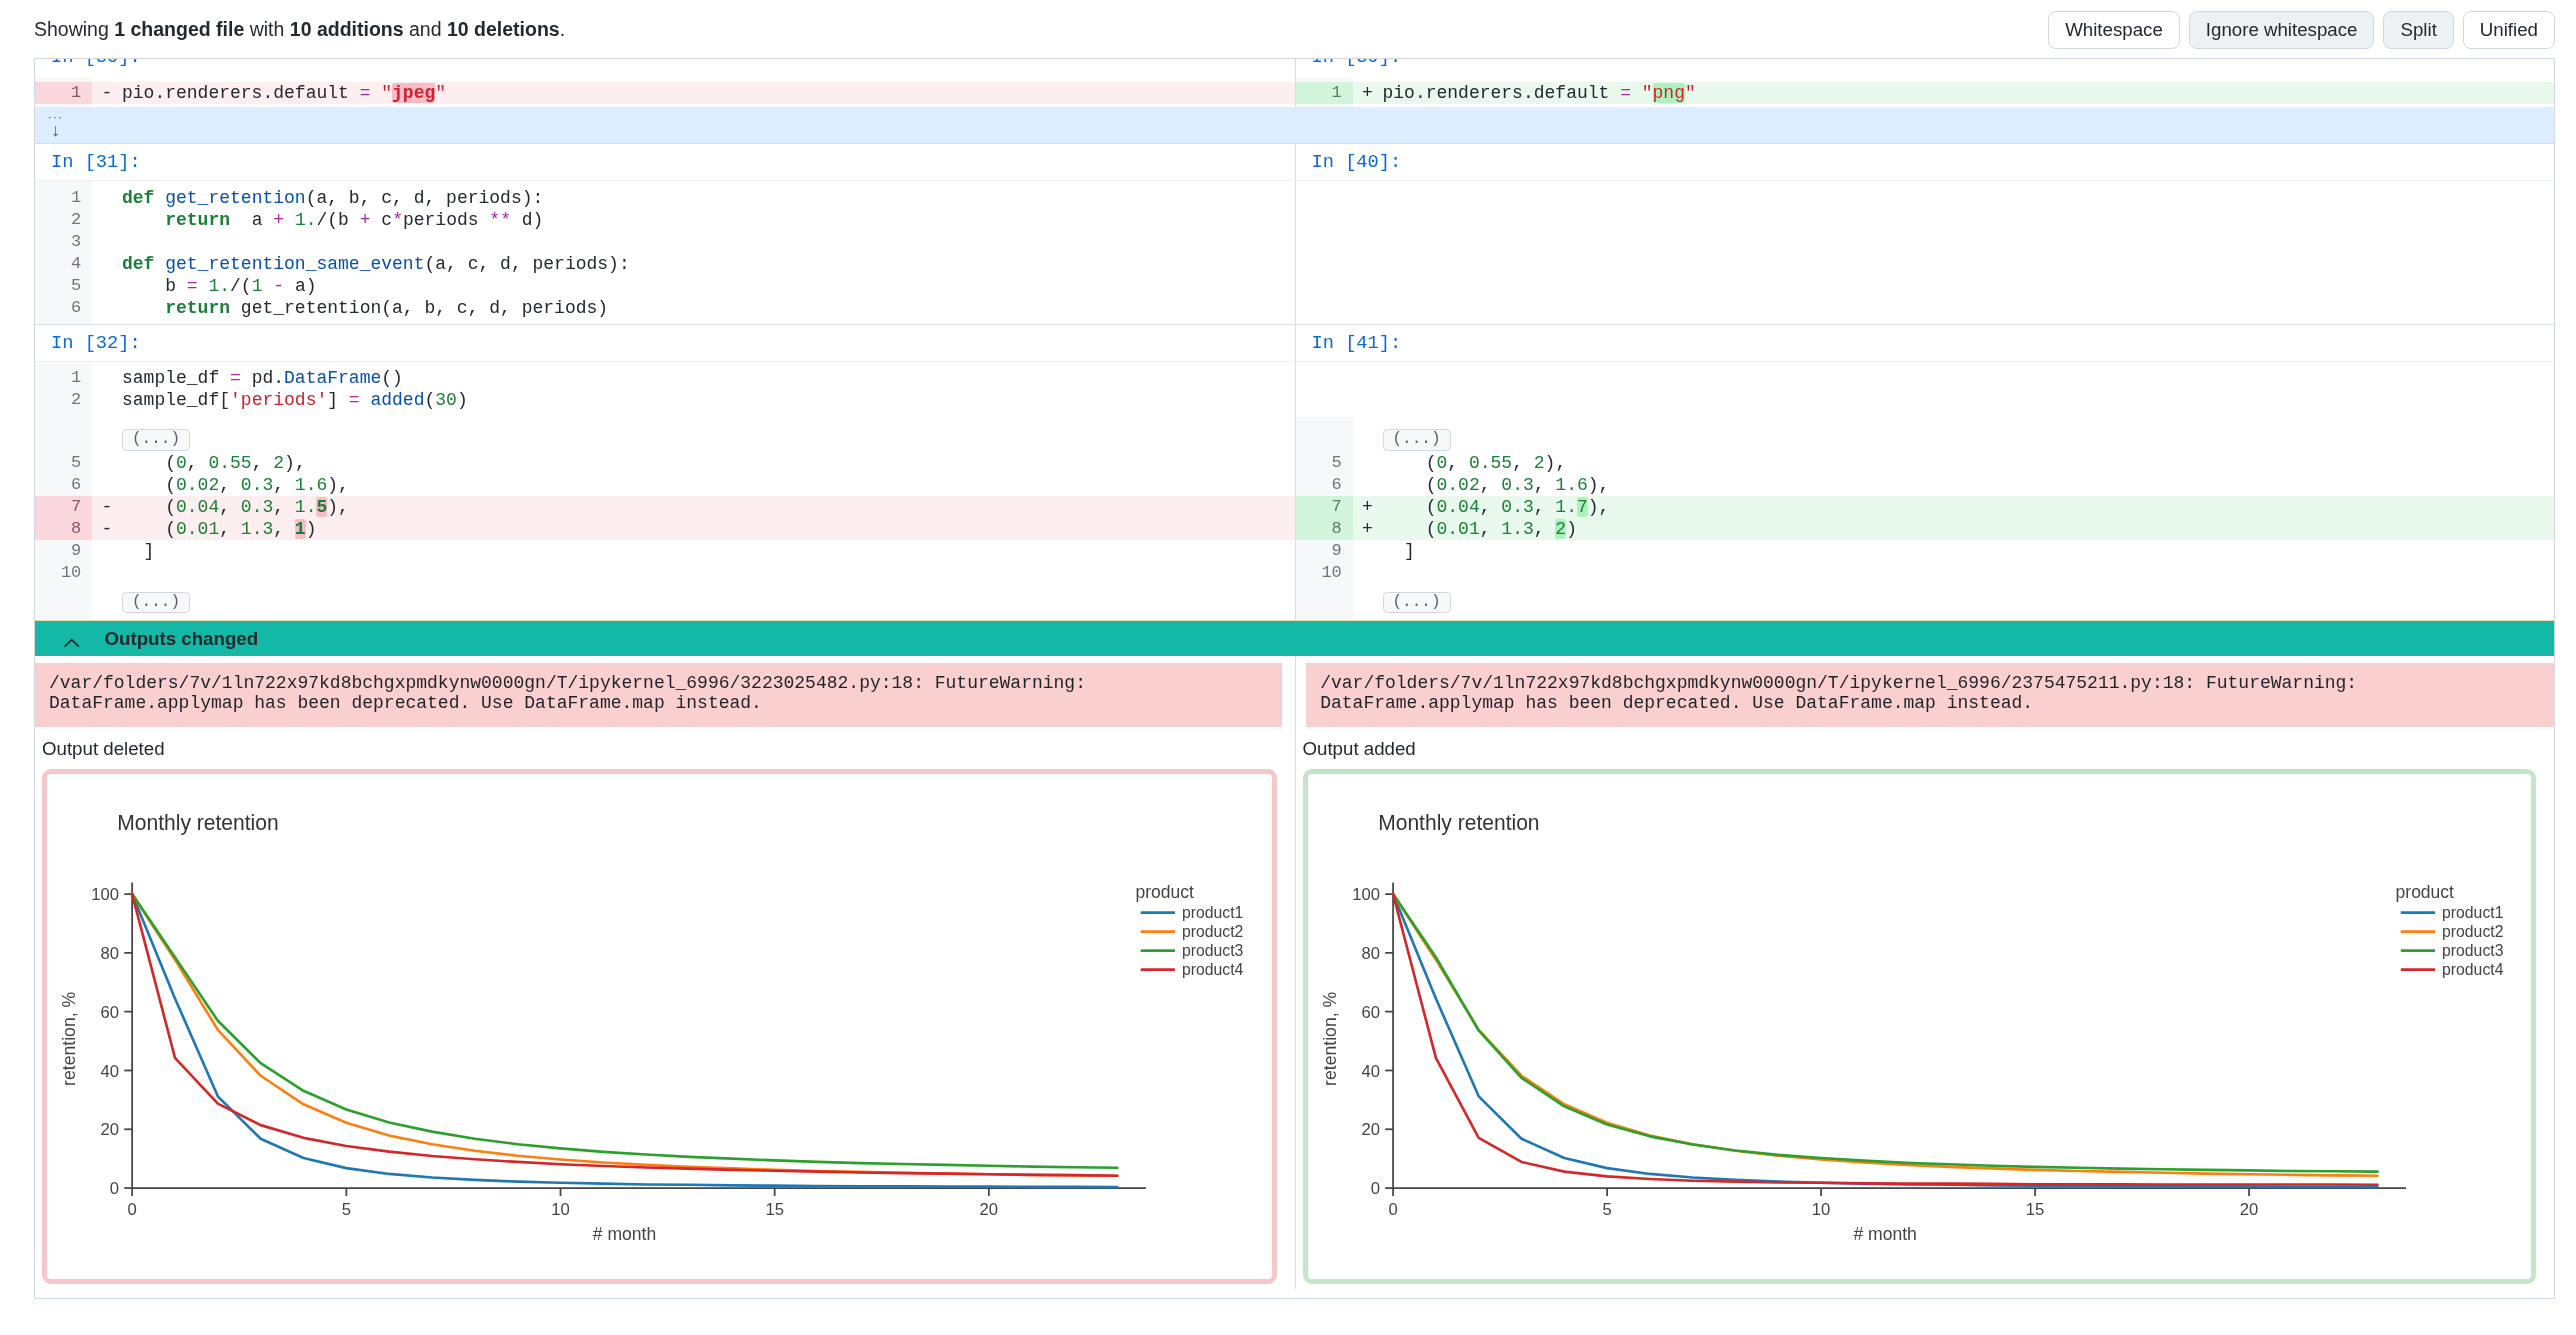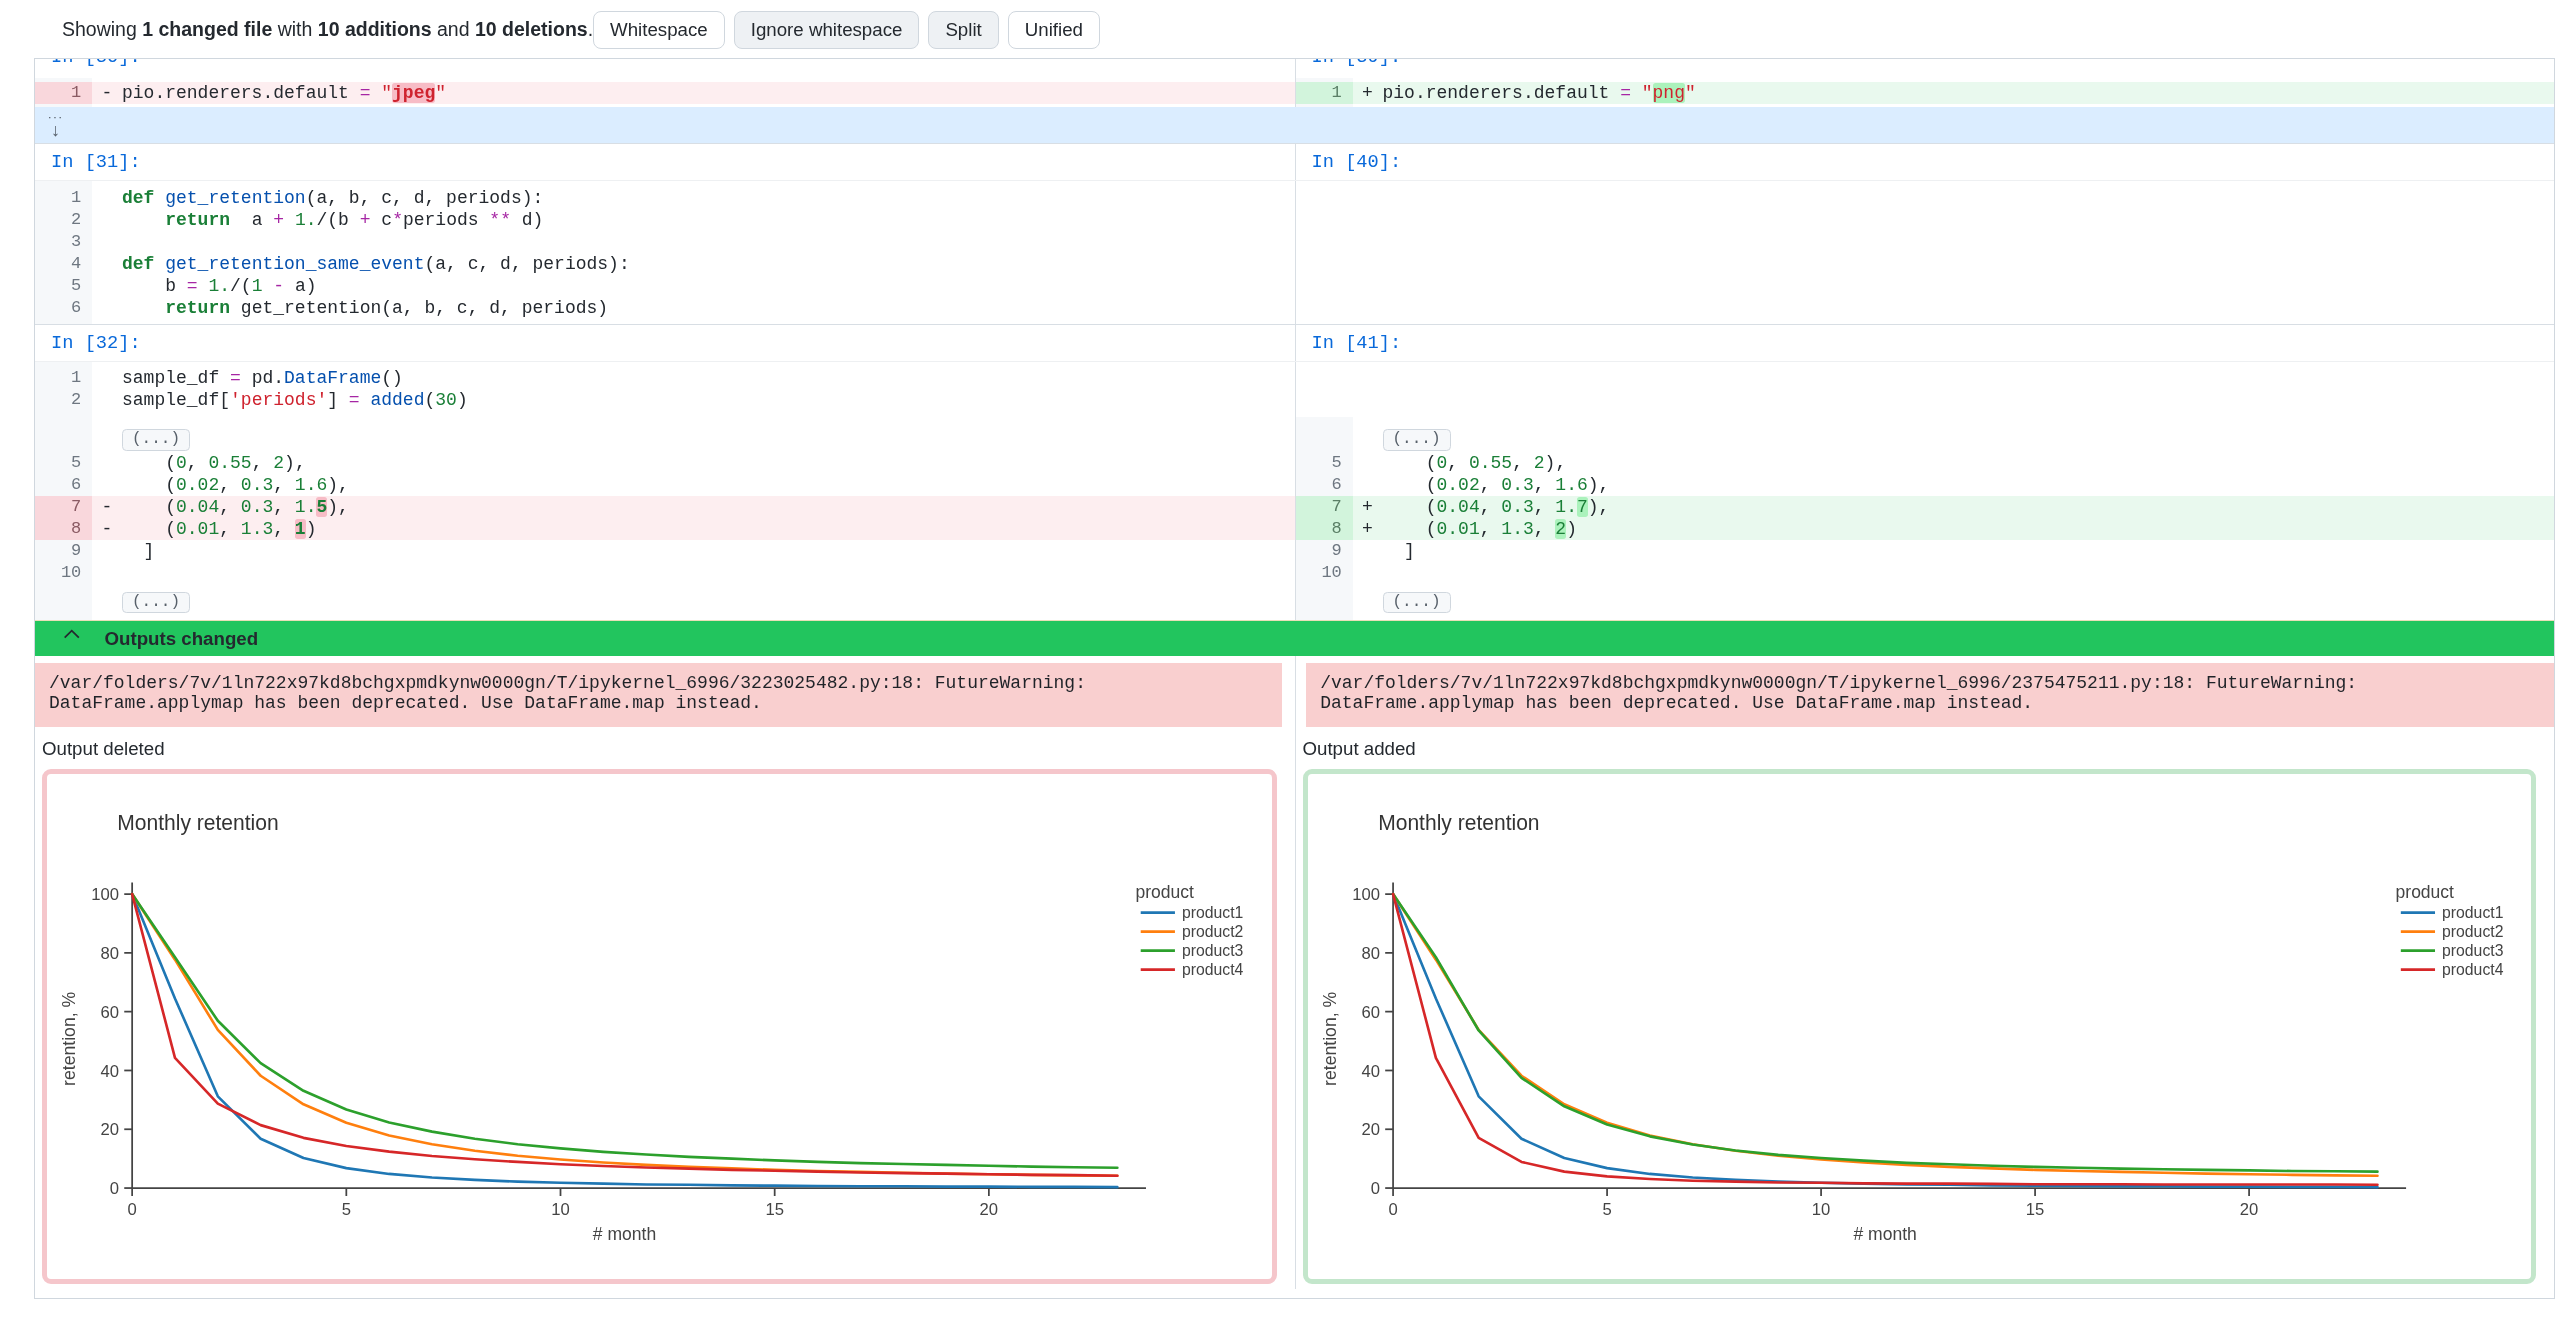--- a/index.html
+++ b/index.html
@@ -1,20 +1,20 @@
 <!DOCTYPE html>
 <html style="font-size:14px"><head>
 <meta charset="utf-8">
 <style>
   * { box-sizing: border-box; margin: 0; padding: 0; }
   html,body { width: 2576px; height: 1336px; overflow: hidden; background: #fff;
               font-family: "Liberation Sans", "DejaVu Sans", sans-serif; color: #24292f; }
 
   
-  .topbar { display:flex; align-items:center; padding: 10.7px 21px 9px 34px; margin-left: 28px; }
+  .topbar { display:flex; align-items:center; justify-content:space-between; padding: 10.7px 21px 9px 34px; }
   .summary { font-size: 19.5px; }
   .summary strong { font-weight: bold; }
   .toolbar { display:flex; gap: 9px; }
   .btn { font-family: inherit; font-size: 18.7px; padding: 7px 16px; border-radius: 8px;
          border: 0.9px solid #d0d7de; background: #eef1f4; color: #24292f; cursor: pointer; }
   .btn.white { background: #fff; }
 
   
   .diffc { margin: 0 21px 0 34px; border: 0.9px solid #d0d7de; background: #fff; }
   .section { display: grid; grid-template-columns: 1fr 1fr; }
@@ -55,21 +55,21 @@
   .ha { background:#abf2bc; border-radius:2.7px; }
 
   
   .expandbar { height: 36px; background:#dbedff; display:flex; align-items:center; padding-left: 12.4px; cursor:pointer; }
   .unfold { display:flex; flex-direction:column; align-items:center; color:#57606a; }
   .unfold i { font-style:normal; display:block; }
   .unfold .dots { font-size:13.3px; line-height:9px; letter-spacing:0.9px; }
   .unfold .arr  { font-size:18px; line-height:18px; }
 
   
-  .banner { border-top: 0.9px solid #eadfb8; background:#22c55e; display:flex; align-items:flex-start;
+  .banner { border-top: 0.9px solid #eadfb8; background:#14b8a6; display:flex; align-items:flex-end;
             gap: 23px; padding: 6.2px 0 6.2px 27px; }
   .banner .lbl { font-size: 18.7px; font-weight: bold; color:#24292f; }
   .chev { display:flex; align-items:center; cursor:pointer; }
 
   
   .warnrow .pane { padding-top: 7px; }
   .warnbox { background:#f9cfcf; font-family:"Liberation Mono","DejaVu Sans Mono",monospace;
              font-size: 18px; color:#1f2328; padding: 10.7px 14px 14px 14px; }
   .warnrow .pane .warnbox { margin-right: 12.4px; }
   .warnrow .pane-r .warnbox { margin-right: 0; margin-left: 10.7px; }

